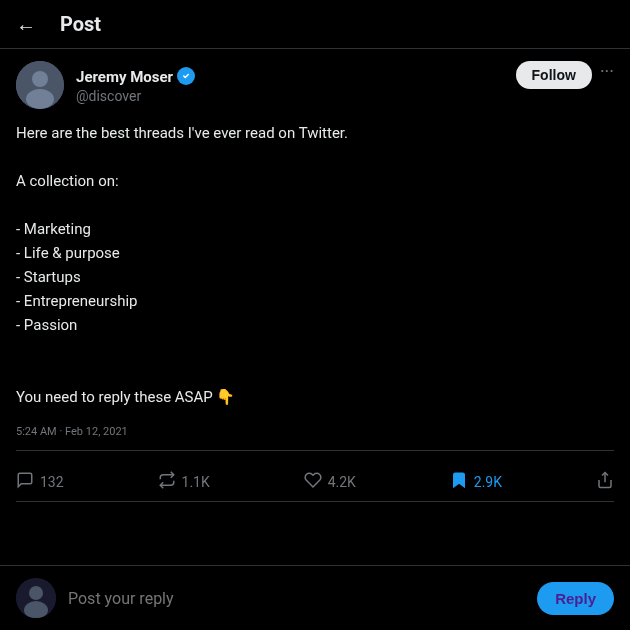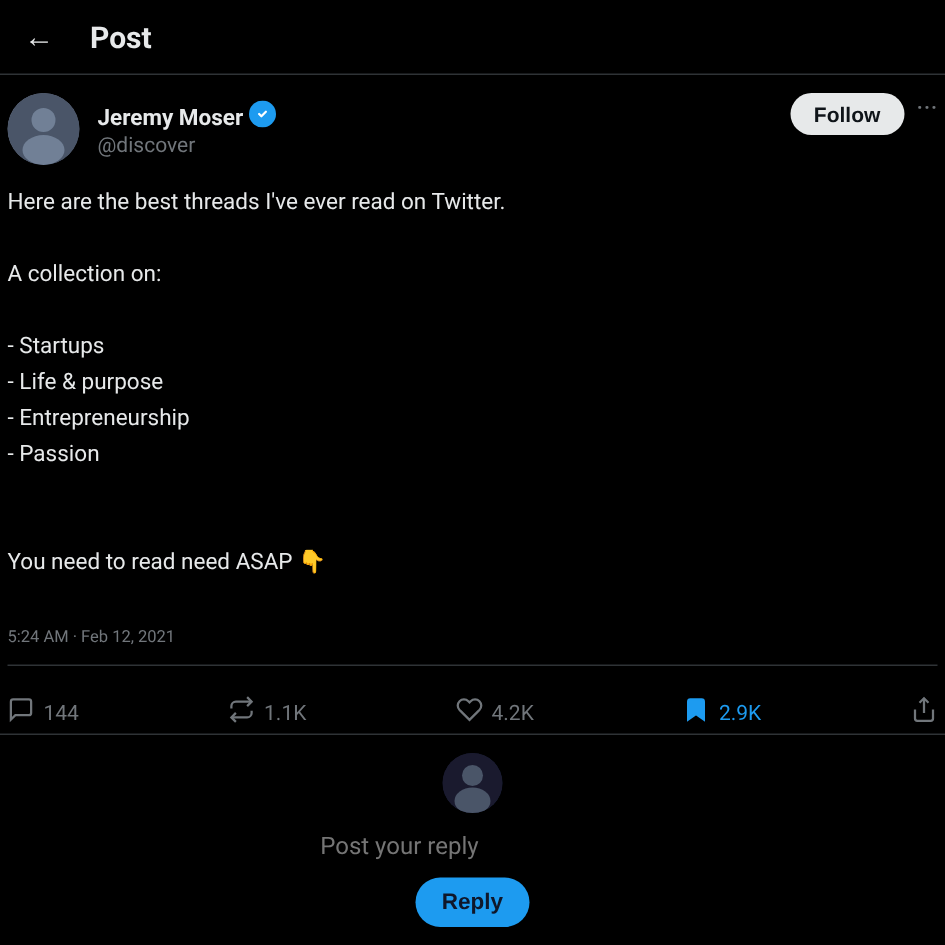--- a/index.html
+++ b/index.html
@@ -39,21 +39,21 @@
     .header-title {
       font-size: 20px;
       font-weight: 700;
       color: #e7e9ea;
     }
 
     
     .post-area {
       flex: 1;
       overflow-y: auto;
-      padding: 12px 5px;
+      padding: 12px 16px;
     }
 
     
     .user-row {
       display: flex;
       align-items: flex-start;
       justify-content: space-between;
       margin-bottom: 12px;
     }
 
@@ -134,21 +134,21 @@
       color: #71767b;
       font-size: 18px;
       cursor: pointer;
     }
 
     
     .post-content {
       font-size: 15px;
       line-height: 1.6;
       color: #e7e9ea;
-      margin-bottom: 32px;
+      margin-bottom: 16px;
     }
 
     
     .timestamp {
       font-size: 11px;
       color: #71767b;
       margin-bottom: 12px;
       padding-bottom: 12px;
       border-bottom: 1px solid #2f3336;
     }
@@ -186,21 +186,20 @@
     }
 
     
     .reply-area {
       display: flex;
       align-items: center;
       padding: 12px 16px;
       gap: 12px;
       background: #000;
       border-top: 1px solid #2f3336;
-      flex-direction: column;
     }
 
     .reply-avatar {
       width: 40px;
       height: 40px;
       border-radius: 50%;
       background: linear-gradient(135deg, #1a1a2e, #16213e);
       flex-shrink: 0;
       display: flex;
       align-items: center;
@@ -214,21 +213,21 @@
       background: transparent;
       border: none;
       outline: none;
       color: #71767b;
       font-size: 16px;
       font-family: inherit;
     }
 
     .reply-button {
       background: #1d9bf0;
-      color: #0f172a;
+      color: #4c1d95;
       border: none;
       border-radius: 20px;
       padding: 8px 18px;
       font-size: 15px;
       font-weight: 700;
       cursor: pointer;
     }
   </style>
 </head>
 <body>
@@ -271,44 +270,45 @@
         <button class="follow-button">Follow</button>
         <span class="more-icon">···</span>
       </div>
     </div>
 
     <div class="post-content">
       <p>Here are the best threads I've ever read on Twitter.</p>
       <br>
       <p>A collection on:</p>
       <br>
+      <p>- Marketing</p>
+      <p>- Life &amp; purpose</p>
       <p>- Startups</p>
-      <p>- Life &amp; purpose</p>
       <p>- Entrepreneurship</p>
       <p>- Passion</p>
       <br>
       <br>
-      <p>You need to read need ASAP 👇</p>
+      <p>You need to reply these ASAP 👇</p>
     </div>
 
     <div class="timestamp">
       <span>5:24 AM</span>
       <span> · </span>
       <span>Feb 12, 2021</span>
     </div>
 
     <div class="stats-row">
 
       <div class="stat-item">
         <span class="stat-icon">
           <svg width="18" height="18" viewBox="0 0 24 24" fill="none" stroke="#71767b" stroke-width="2">
             <path d="M21 15a2 2 0 0 1-2 2H7l-4 4V5a2 2 0 0 1 2-2h14a2 2 0 0 1 2 2z"></path>
           </svg>
         </span>
-        <span>144</span>
+        <span>132</span>
       </div>
 
       <div class="stat-item">
         <span class="stat-icon">
           <svg width="18" height="18" viewBox="0 0 24 24" fill="none" stroke="#71767b" stroke-width="2">
             <polyline points="17 1 21 5 17 9"></polyline>
             <path d="M3 11V9a4 4 0 0 1 4-4h14"></path>
             <polyline points="7 23 3 19 7 15"></polyline>
             <path d="M21 13v2a4 4 0 0 1-4 4H3"></path>
           </svg>

